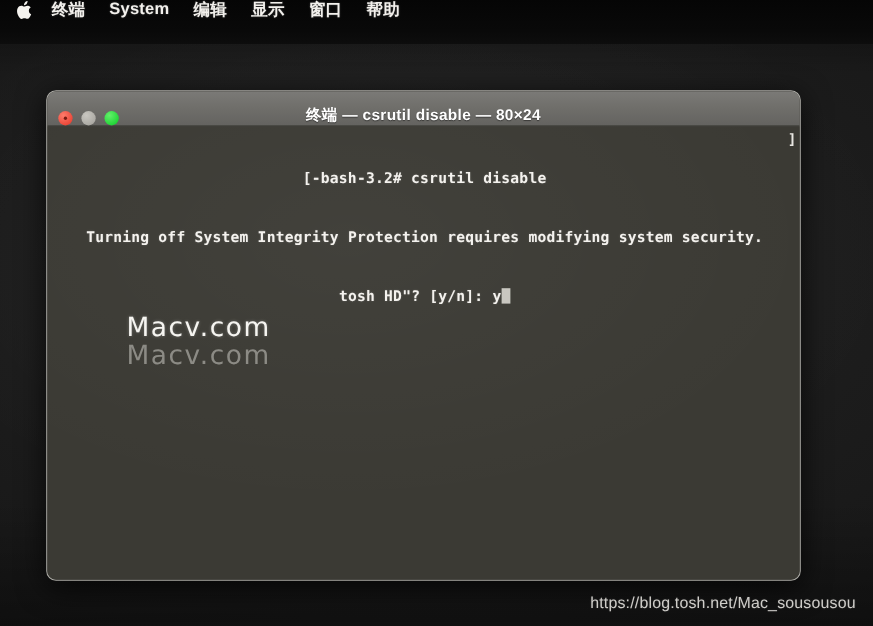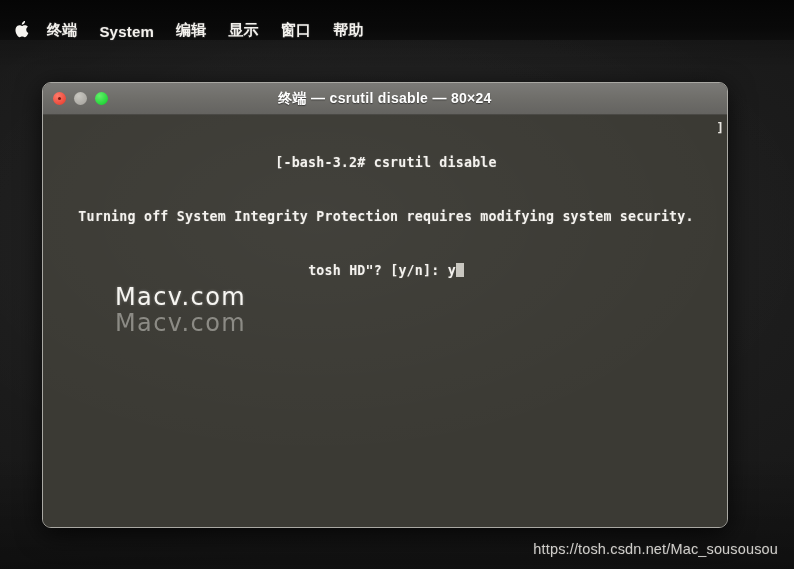--- a/index.html
+++ b/index.html
@@ -35,21 +35,21 @@
   }
 
   
   #menubar {
     position: absolute;
     left: 0; top: 0;
     width: 794px;
     height: 40px;
     background: linear-gradient(180deg, #050505 0%, #090909 70%, #0d0d0d 100%);
     display: flex;
-    align-items: flex-end;
+    align-items: flex-start;
     z-index: 5;
   }
   #menubar .apple {
     margin-left: 13px;
     margin-right: 17px;
     width: 17px;
     height: 20px;
     display: flex;
     align-items: center;
     justify-content: center;
@@ -80,21 +80,21 @@
     z-index: 6;
     background: #3b3a34;
   }
 
   #titlebar {
     position: relative;
     height: 31px;
     background: linear-gradient(180deg, #7b7a77 0%, #706f6b 45%, #646360 100%);
     border-bottom: 1px solid #4a4945;
     display: flex;
-    align-items: center;
+    align-items: flex-end;
   }
   .lights {
     display: flex;
     align-items: center;
     gap: 8px;
     margin-left: 10px;
   }
   .light {
     width: 13px;
     height: 13px;
@@ -242,15 +242,15 @@
         <div>[-bash-3.2# csrutil disable</div>
         <div>Turning off System Integrity Protection requires modifying system security.</div>
         <div><span>tosh HD"? [y/n]: y</span><span class="cursor"></span></div>
       </div>
 
       <div class="watermark" id="wm-1">Macv.com</div>
       <div class="watermark" id="wm-2">Macv.com</div>
     </div>
   </div>
 
-  <div id="footer-url">https://tosh.csdn.net/Mac_sousousou</div>
+  <div id="footer-url">https://blog.tosh.net/Mac_sousousou</div>
 
 </div>
 
 </body></html>

